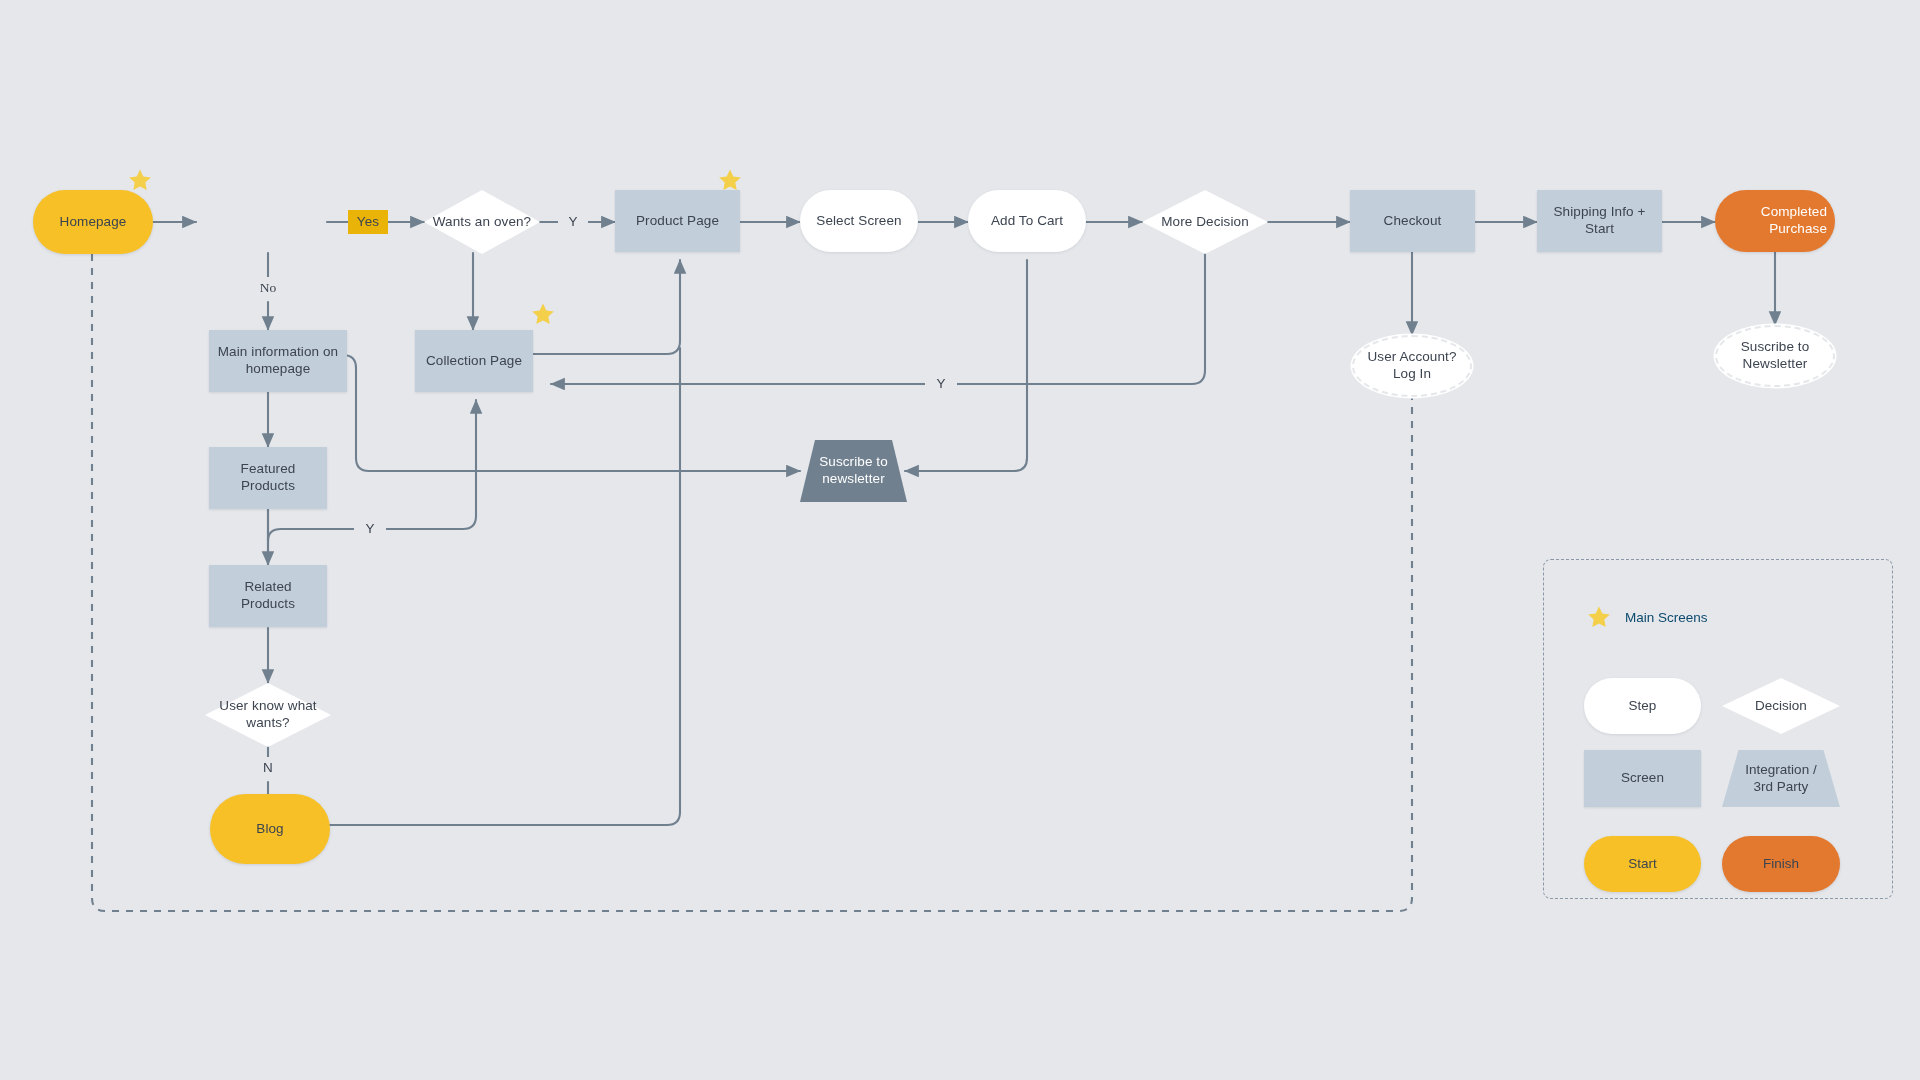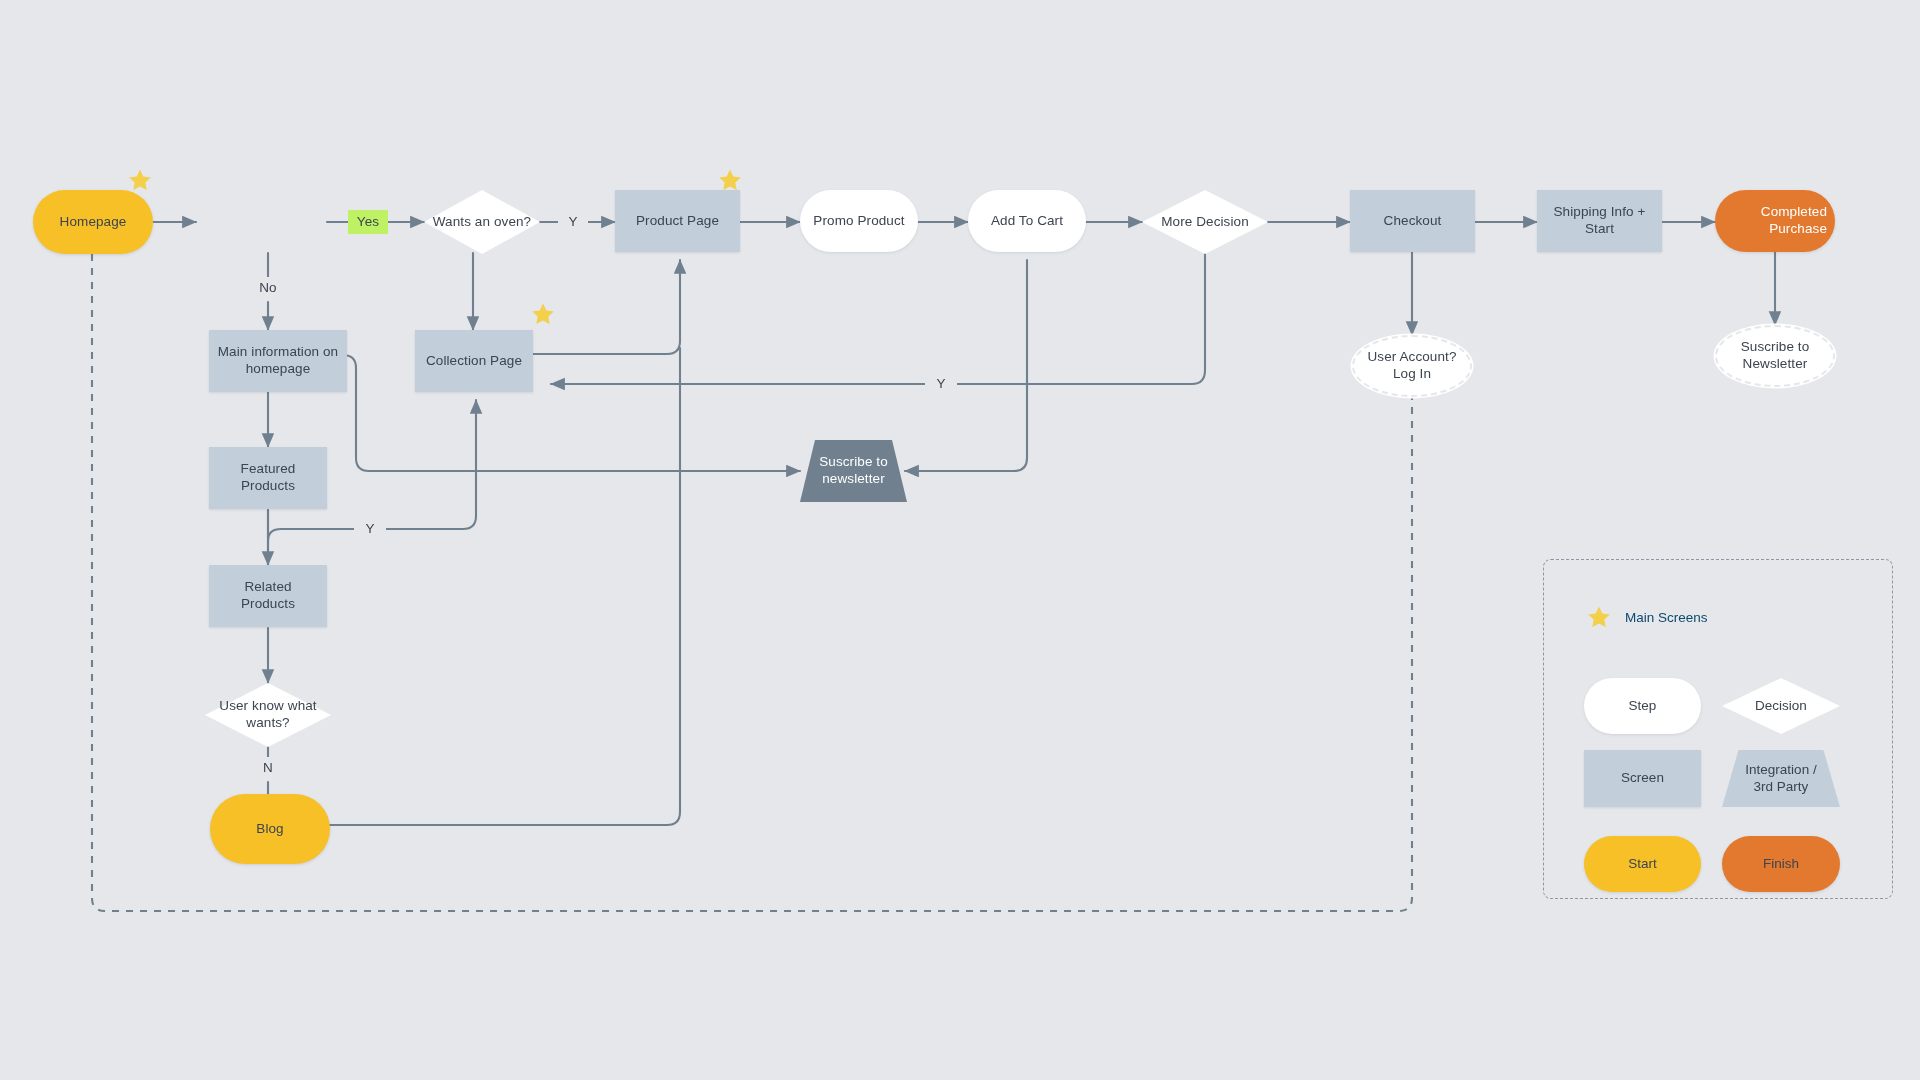--- a/index.html
+++ b/index.html
@@ -209,27 +209,27 @@
 
       <path d="M330,825 L667,825 Q680,825 680,812 L680,348"></path>
 
     </g>
 
     <g stroke="#70808f" stroke-width="2.1" fill="none" stroke-dasharray="7 7" stroke-linecap="butt">
       <path d="M92,254 L92,898 Q92,911 105,911 L1399,911 Q1412,911 1412,898 L1412,382"></path>
     </g>
   </svg>
 
-  <div class="node" style="left:348px;top:210px;width:40px;height:24px;background:#bef264;">
+  <div class="node" style="left:348px;top:210px;width:40px;height:24px;background:#eab308;">
     <span class="lbl">Yes</span>
   </div>
   <div class="node" style="left:558px;top:210px;width:30px;height:24px;background:#e5e7eb;">
     <span class="lbl">Y</span>
   </div>
-  <div class="node" style="left:253px;top:277px;width:30px;height:22px;background:#e5e7eb;">
+  <div class="node" style="left:253px;top:277px;width:30px;height:22px;background:#e5e7eb;font-family:Liberation Serif, serif;">
     <span class="lbl">No</span>
   </div>
   <div class="node" style="left:354px;top:518px;width:32px;height:22px;background:#e5e7eb;">
     <span class="lbl">Y</span>
   </div>
   <div class="node" style="left:925px;top:373px;width:32px;height:22px;background:#e5e7eb;">
     <span class="lbl">Y</span>
   </div>
   <div class="node" style="left:253px;top:757px;width:30px;height:22px;background:#e5e7eb;">
     <span class="lbl">N</span>
@@ -253,21 +253,21 @@
   <div class="node shape-screen" style="left:615px;top:190px;width:125px;height:62px;">
     <span class="lbl">Product Page</span>
   </div>
   <div class="star" style="left:718px;top:168px;">
     <svg viewBox="0 0 24 24">
         <polygon points="12,1.5 15.3,8.4 22.8,9.4 17.3,14.6 18.7,22 12,18.4 5.3,22 6.7,14.6 1.2,9.4 8.7,8.4" fill="#f3cf4a"></polygon>
       </svg>
   </div>
 
   <div class="node shape-step" style="left:800px;top:190px;width:118px;height:62px;">
-    <span class="lbl">Promo Product</span>
+    <span class="lbl">Select Screen</span>
   </div>
 
   <div class="node shape-step" style="left:968px;top:190px;width:118px;height:62px;">
     <span class="lbl">Add To Cart</span>
   </div>
 
   <div class="node shape-decision" style="left:1142px;top:190px;width:126px;height:64px;">
     <div class="diamond-bg"></div>
     <span class="lbl">More Decision</span>
   </div>

